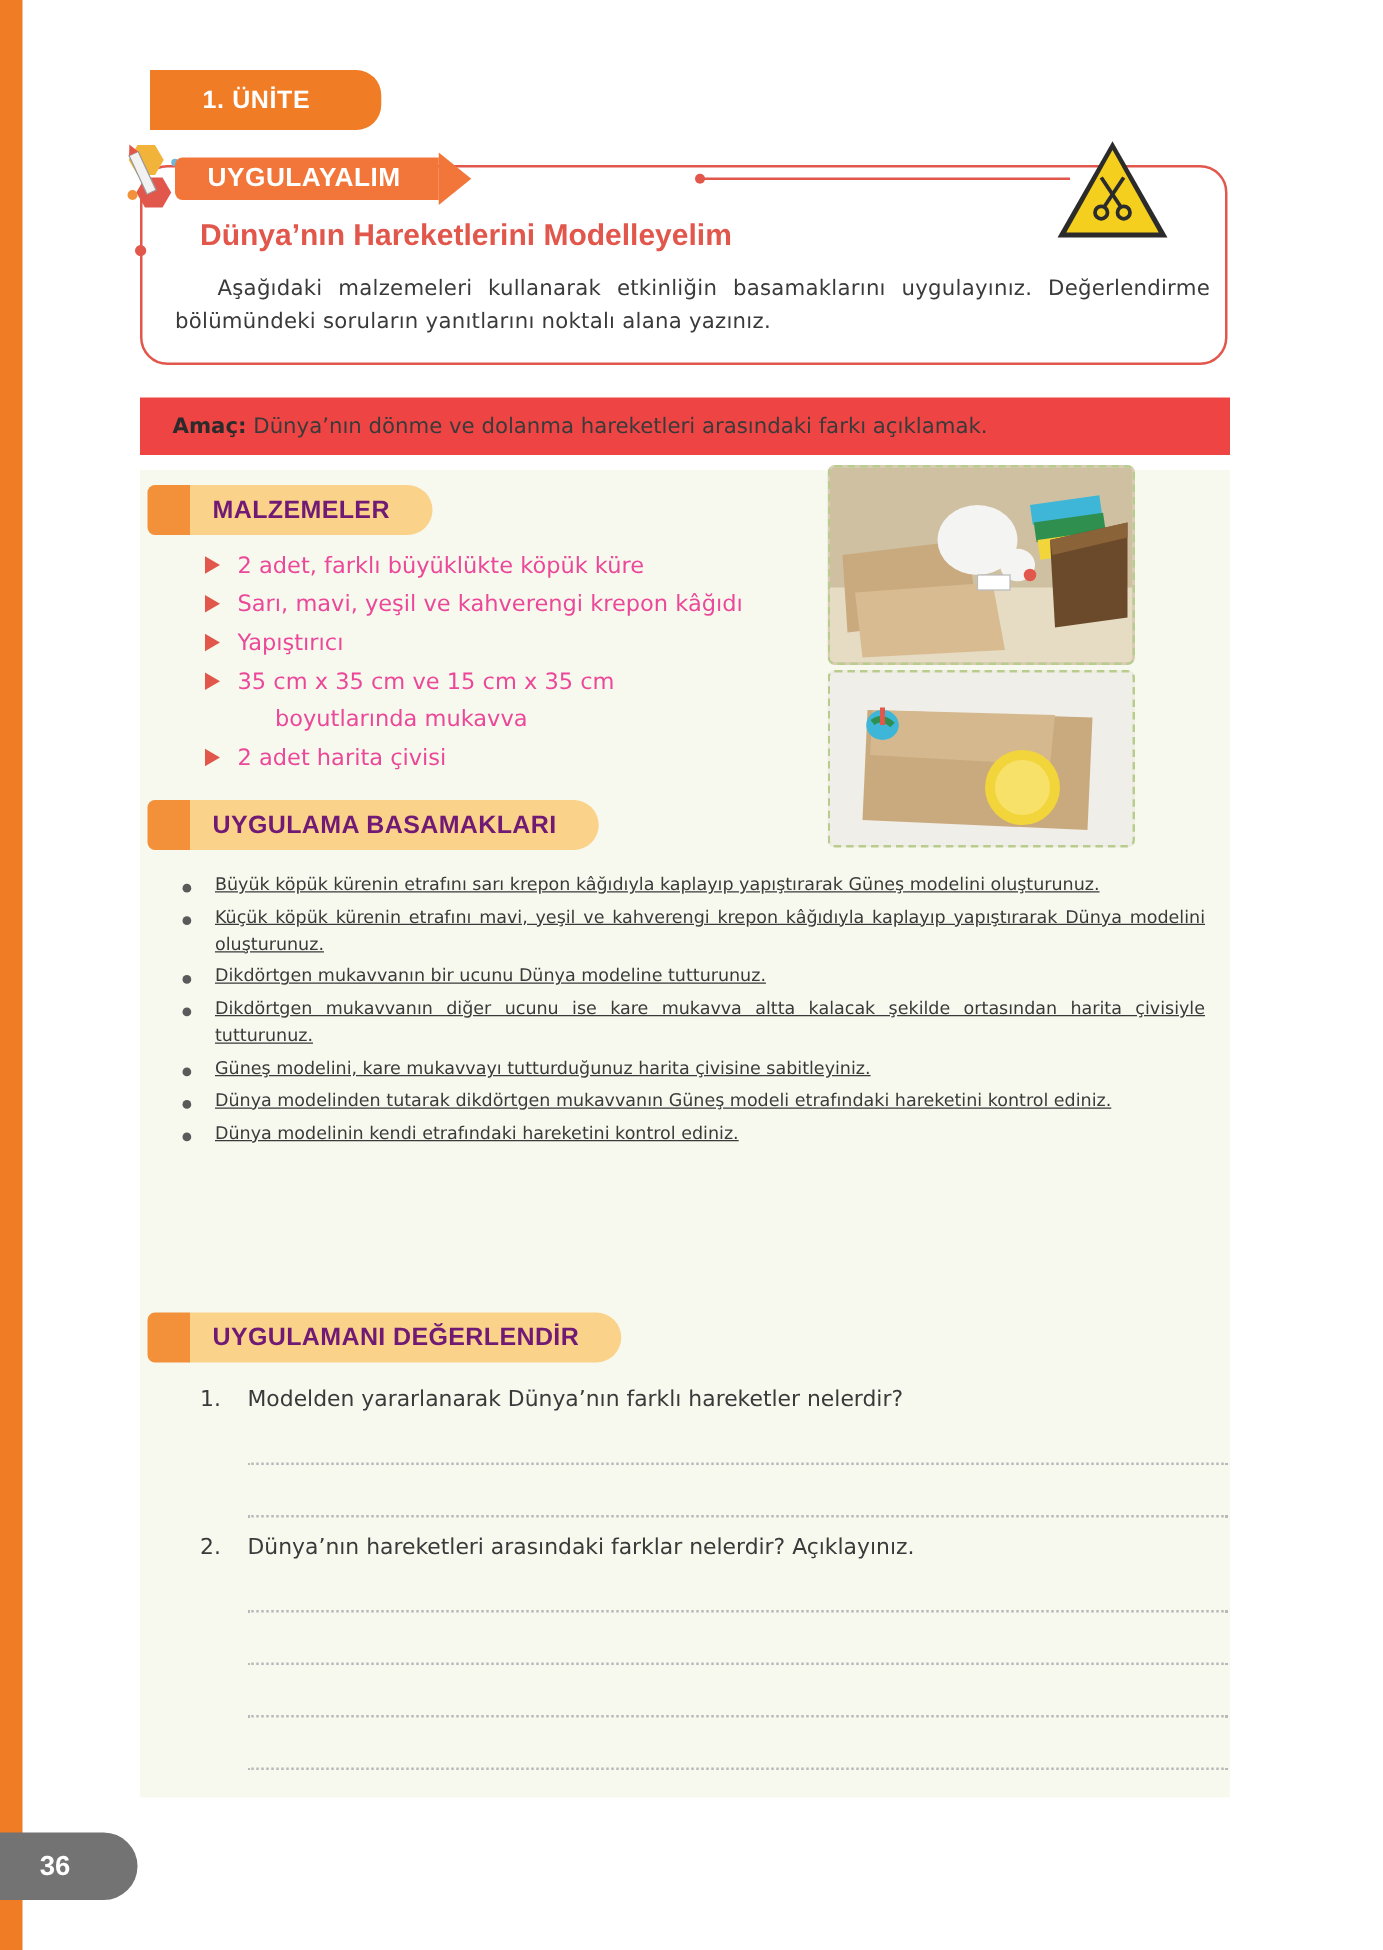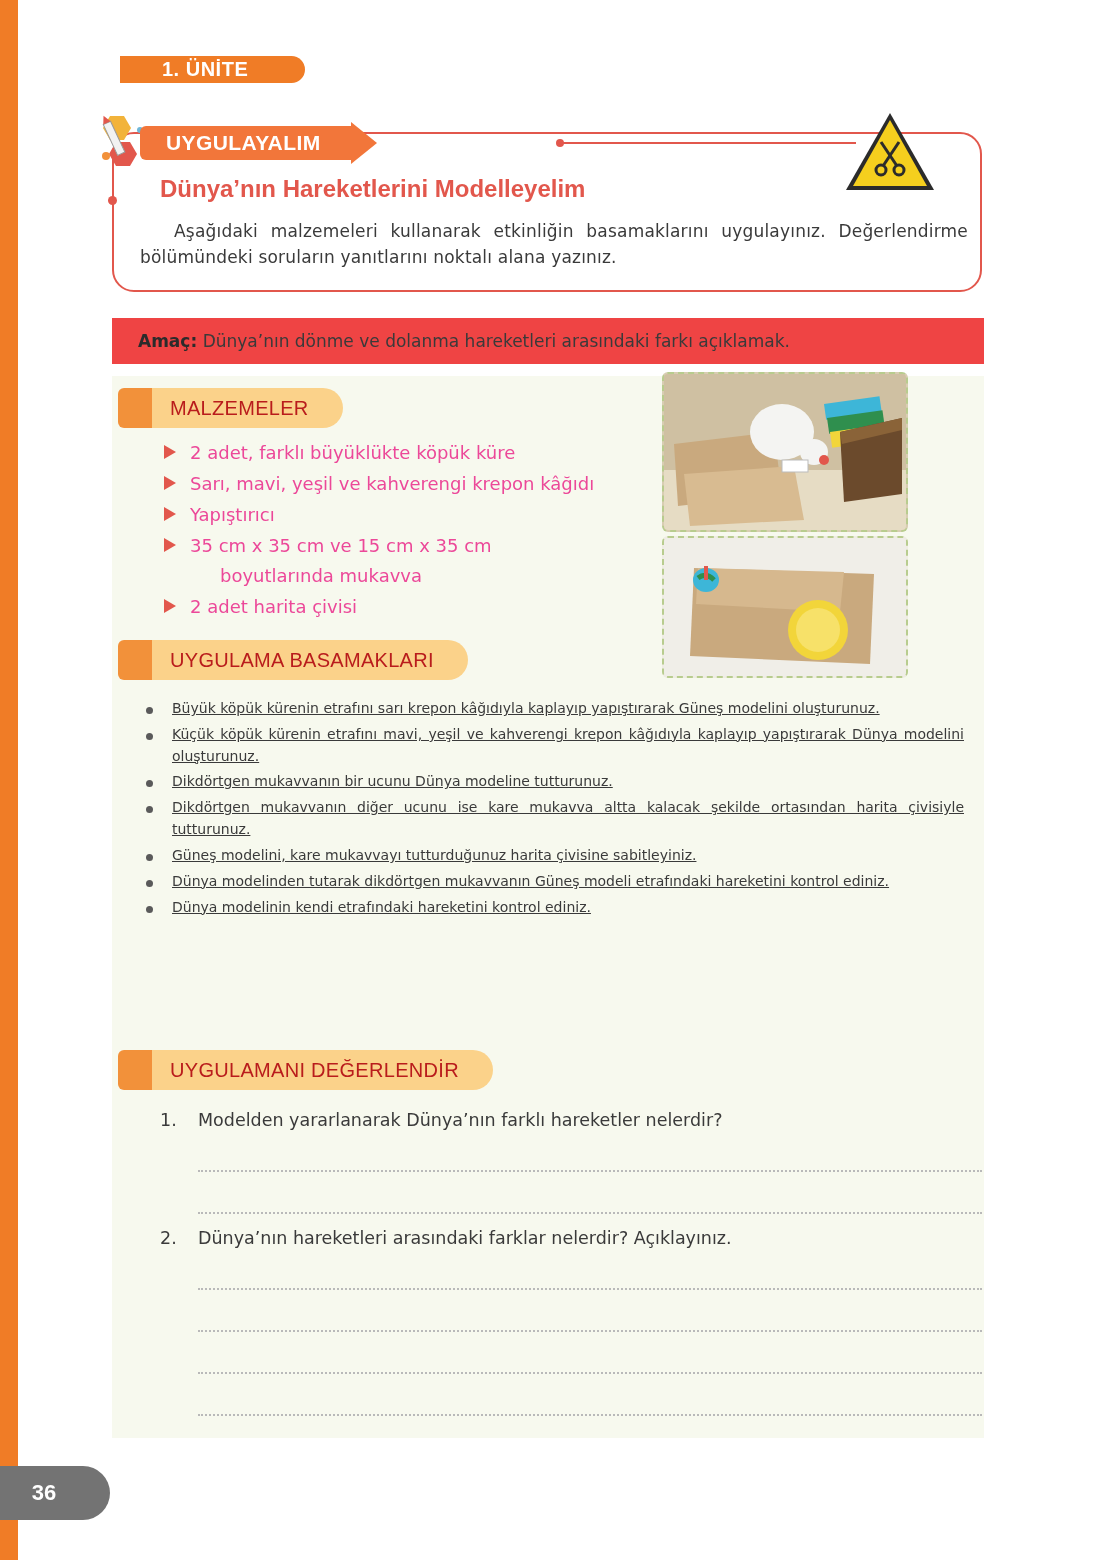--- a/index.html
+++ b/index.html
@@ -20,21 +20,21 @@
   .spine {
     position: absolute;
     left: 0; top: 0;
     width: 18px; height: 1560px;
     background: #f07c26;
   }
   
   .unit-tag {
     position: absolute;
     left: 120px; top: 56px;
-    width: 185px; height: 27px;
+    width: 185px; height: 48px;
     background: #f07c26;
     border-radius: 0 20px 20px 0;
     color: #ffffff;
     font-family: "Liberation Sans", sans-serif;
     font-weight: bold;
     font-size: 20px;
     letter-spacing: .5px;
     display: flex;
     align-items: center;
     padding-left: 42px;
@@ -159,23 +159,23 @@
     background: #f2913a;
     border-radius: 6px 0 0 6px;
   }
   .sec .body {
     height: 40px;
     background: #fbd28a;
     border-radius: 0 20px 20px 0;
     display: flex;
     align-items: center;
     padding: 0 34px 0 18px;
-    color: #b91c1c;
+    color: #701a75;
     font-family: "Liberation Sans", sans-serif;
-    font-weight: normal;
+    font-weight: bold;
     font-size: 20px;
     letter-spacing: .3px;
   }
   #sec-malzemeler { left: 118px; top: 388px; }
   #sec-basamaklar { left: 118px; top: 640px; }
   #sec-degerlendir { left: 118px; top: 1050px; }
   
   .mat-list {
     position: absolute;
     left: 160px; top: 438px;

